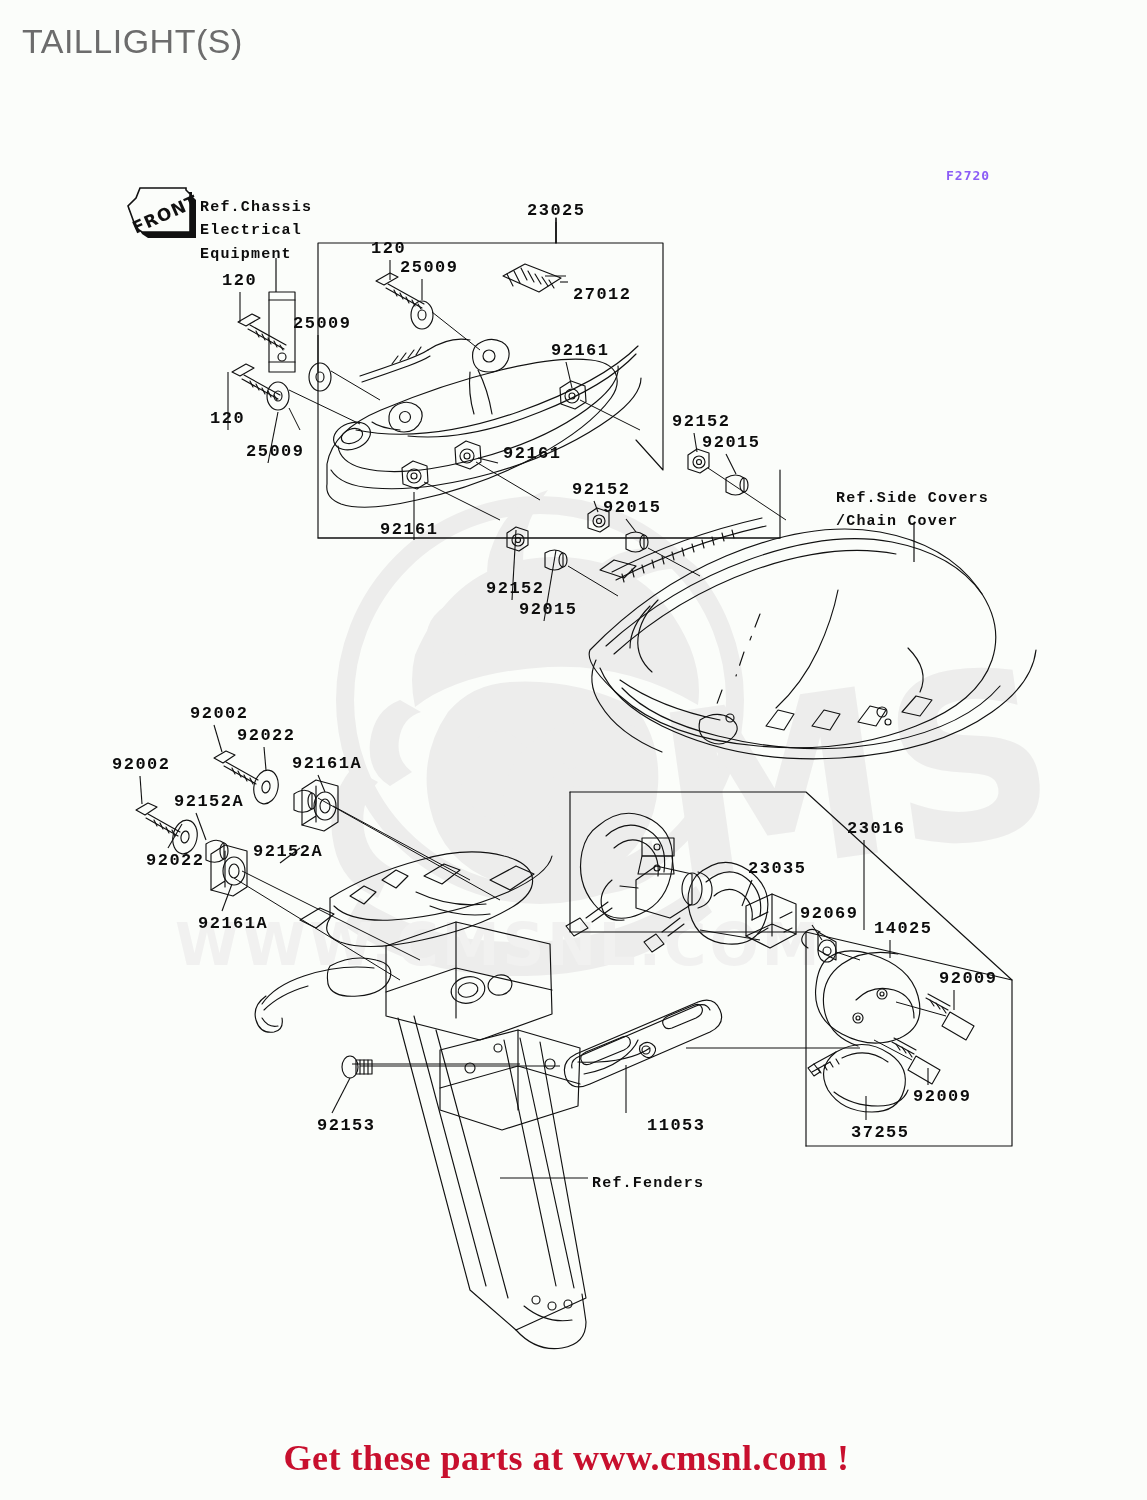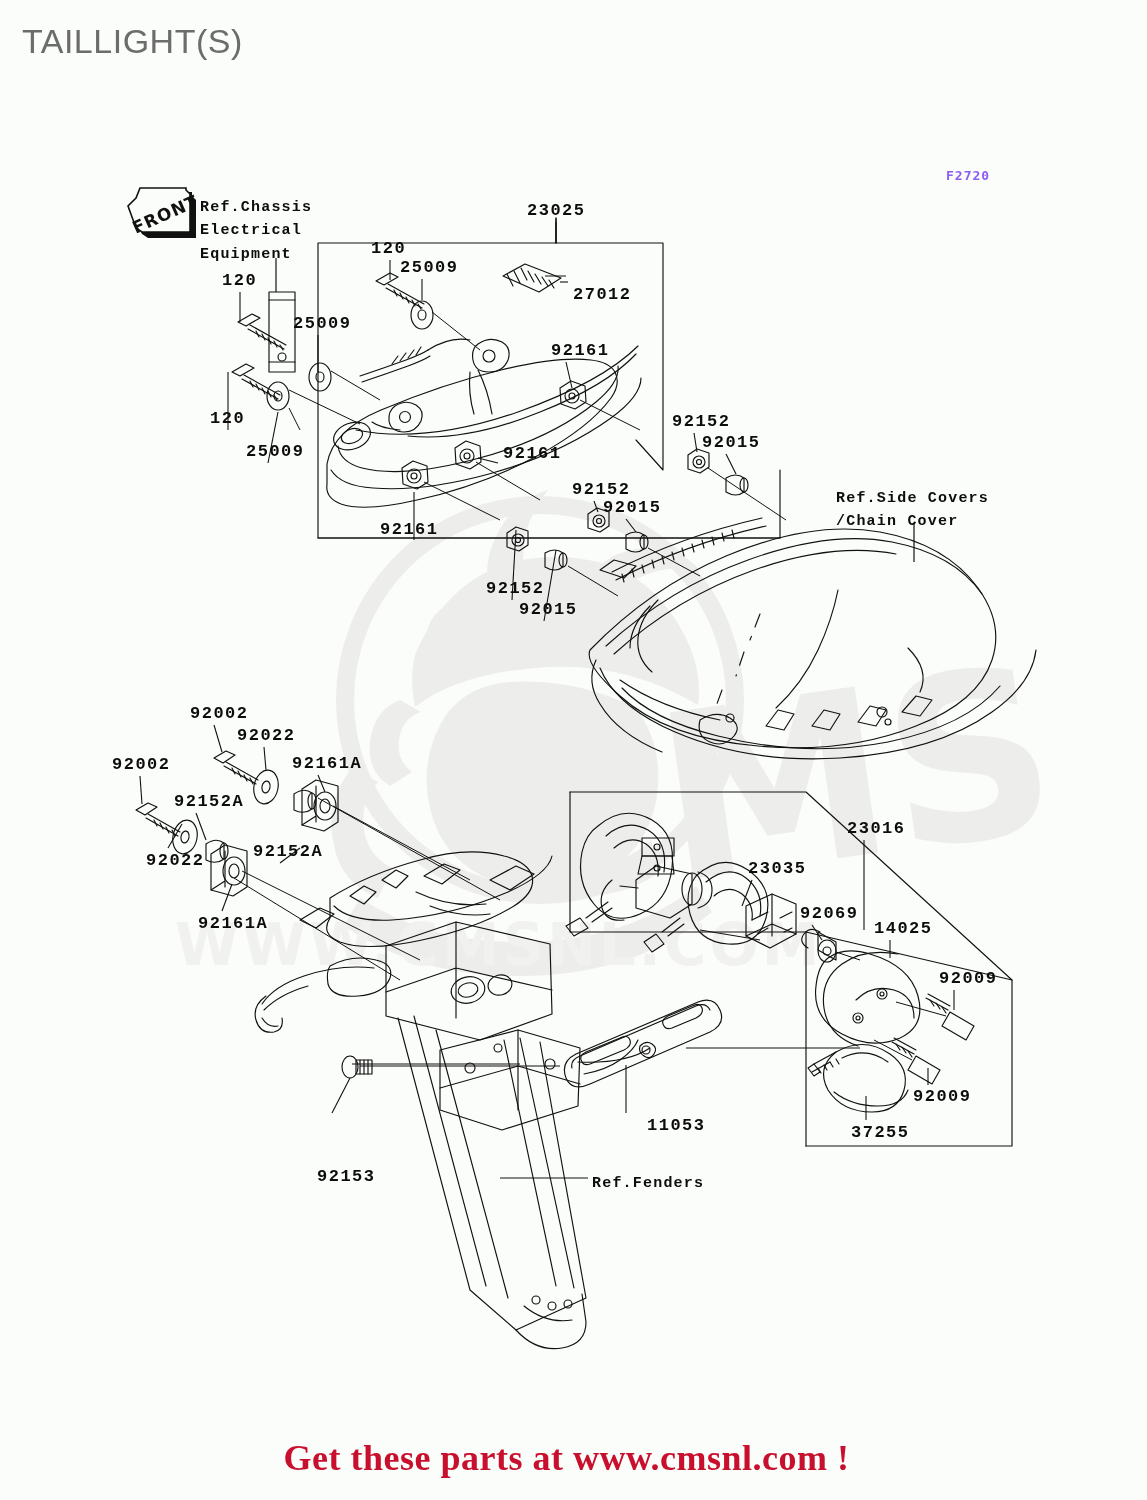--- a/index.html
+++ b/index.html
@@ -520,21 +520,21 @@
     <div class="lbl" style="left: 146px; top: 852px;">92022</div>
     <div class="lbl" style="left: 198px; top: 915px;">92161A</div>
     <div class="lbl" style="left: 847px; top: 820px;">23016</div>
     <div class="lbl" style="left: 748px; top: 860px;">23035</div>
     <div class="lbl" style="left: 800px; top: 905px;">92069</div>
     <div class="lbl" style="left: 874px; top: 920px;">14025</div>
     <div class="lbl" style="left: 939px; top: 970px;">92009</div>
     <div class="lbl" style="left: 913px; top: 1088px;">92009</div>
     <div class="lbl" style="left: 851px; top: 1124px;">37255</div>
     <div class="lbl" style="left: 611px; top: 1117px; margin-left: 36px;">11053</div>
-    <div class="lbl" style="left: 317px; top: 1168px;">92153</div>
+    <div class="lbl" style="left: 317px; top: 1117px;">92153</div>
   </div>
 <div id="reference-host">
     <div class="lbl ref" style="left: 200px; top: 196px;">
       <div>Ref.Chassis</div>
       <div>Electrical</div>
       <div>Equipment</div>
     </div>
     <div class="lbl ref" style="left: 828px; top: 487px; margin-left: 8px;">
       <div>Ref.Side Covers</div>
       <div>/Chain Cover</div>

